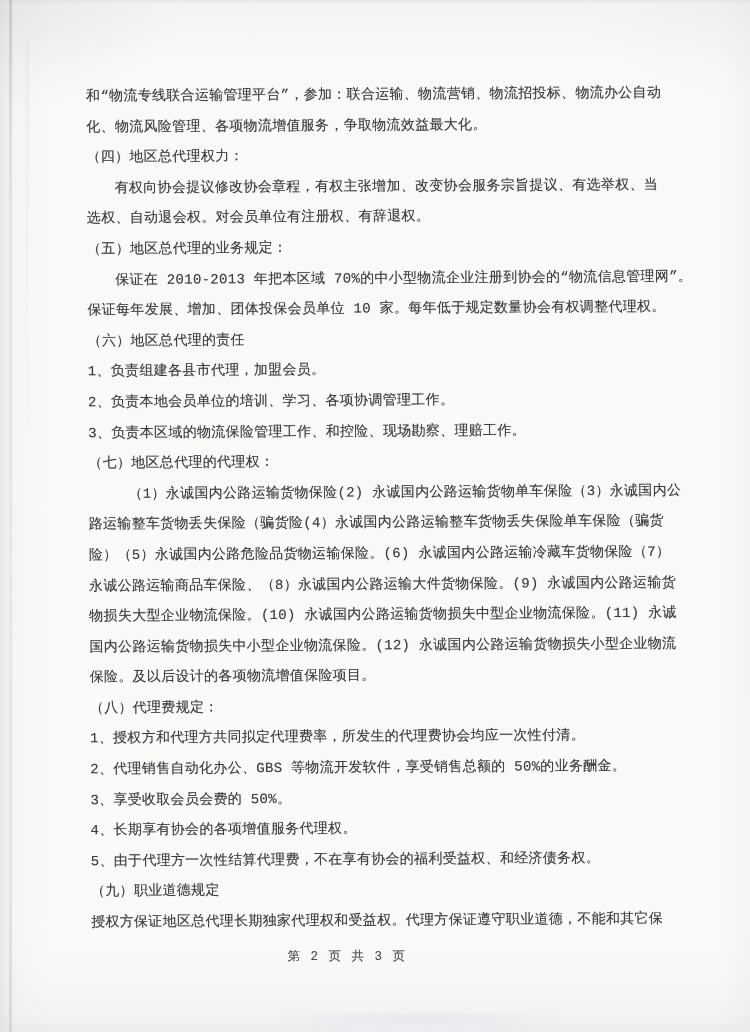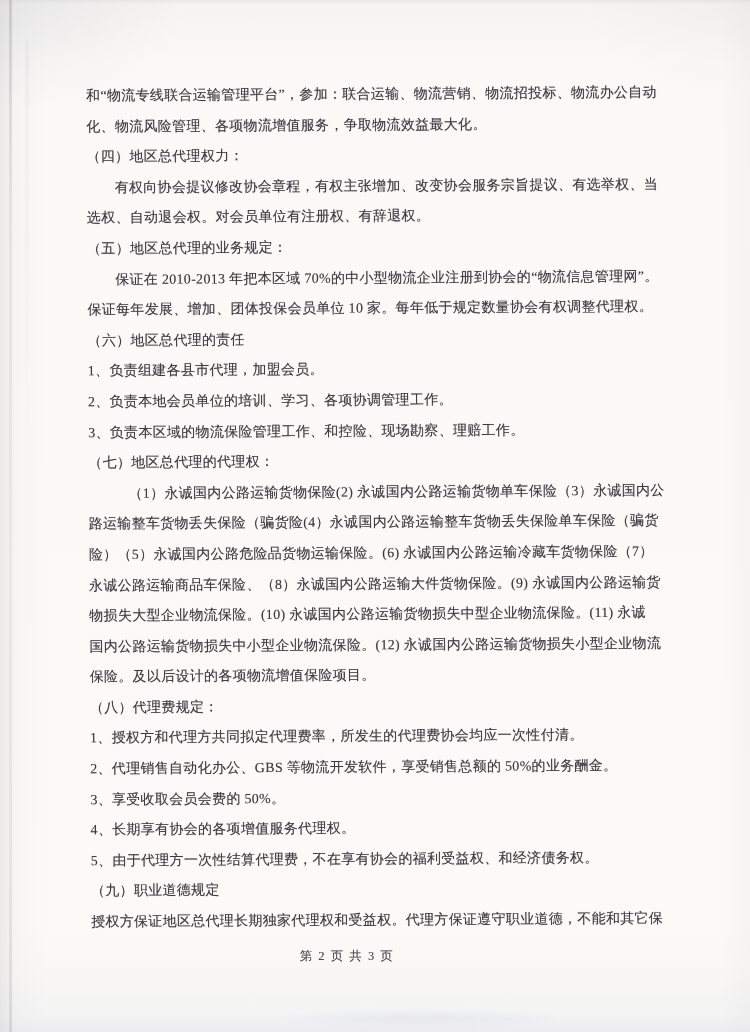--- a/index.html
+++ b/index.html
@@ -12,21 +12,21 @@
     width: 750px;
     height: 1032px;
     overflow: hidden;
     background:
       radial-gradient(ellipse 260px 160px at 0% 0%, rgba(205,203,206,0.30), transparent 70%),
       radial-gradient(ellipse 220px 140px at 100% 0%, rgba(215,213,214,0.18), transparent 75%),
       linear-gradient(90deg, rgba(206,204,205,0.35) 0px, rgba(232,231,232,0.22) 16px, rgba(248,247,246,0) 48px),
       linear-gradient(270deg, rgba(222,221,222,0.20) 0px, rgba(245,244,243,0) 30px),
       linear-gradient(0deg, rgba(222,224,230,0.40) 0px, rgba(235,236,240,0.18) 18px, rgba(248,247,246,0) 55px),
       linear-gradient(180deg, #f4f3f2 0%, #faf9f8 6%, #fbfaf8 90%, #f5f4f4 100%);
-    font-family: Liberation Serif, serif;
+    font-family: Liberation Mono, monospace;
   }
   
   .crease-main {
     position: absolute;
     left: 9px; top: 0;
     width: 3px; height: 1032px;
     background: linear-gradient(180deg,
       rgba(150,150,155,0.35) 0%,
       rgba(175,175,180,0.22) 20%,
       rgba(185,185,190,0.16) 55%,

